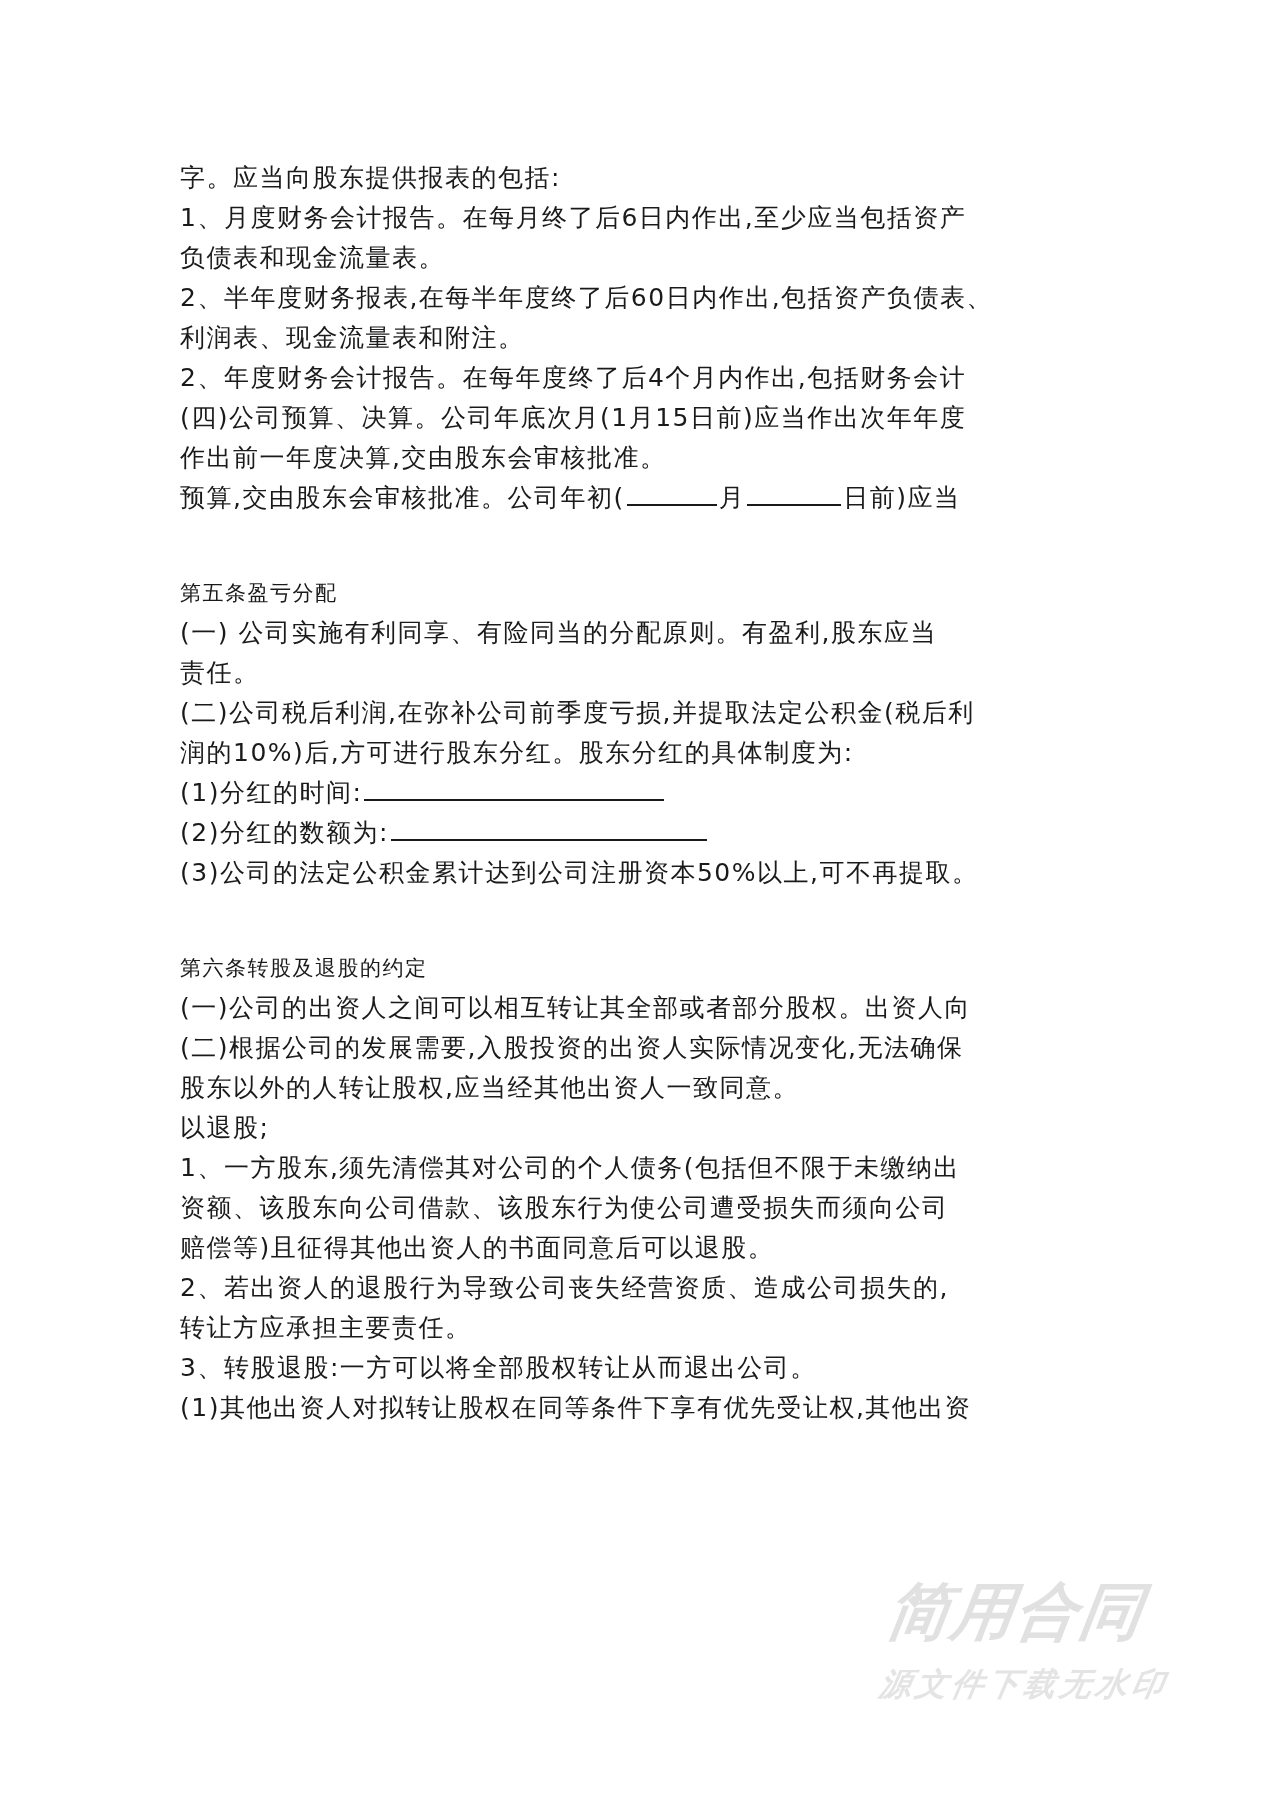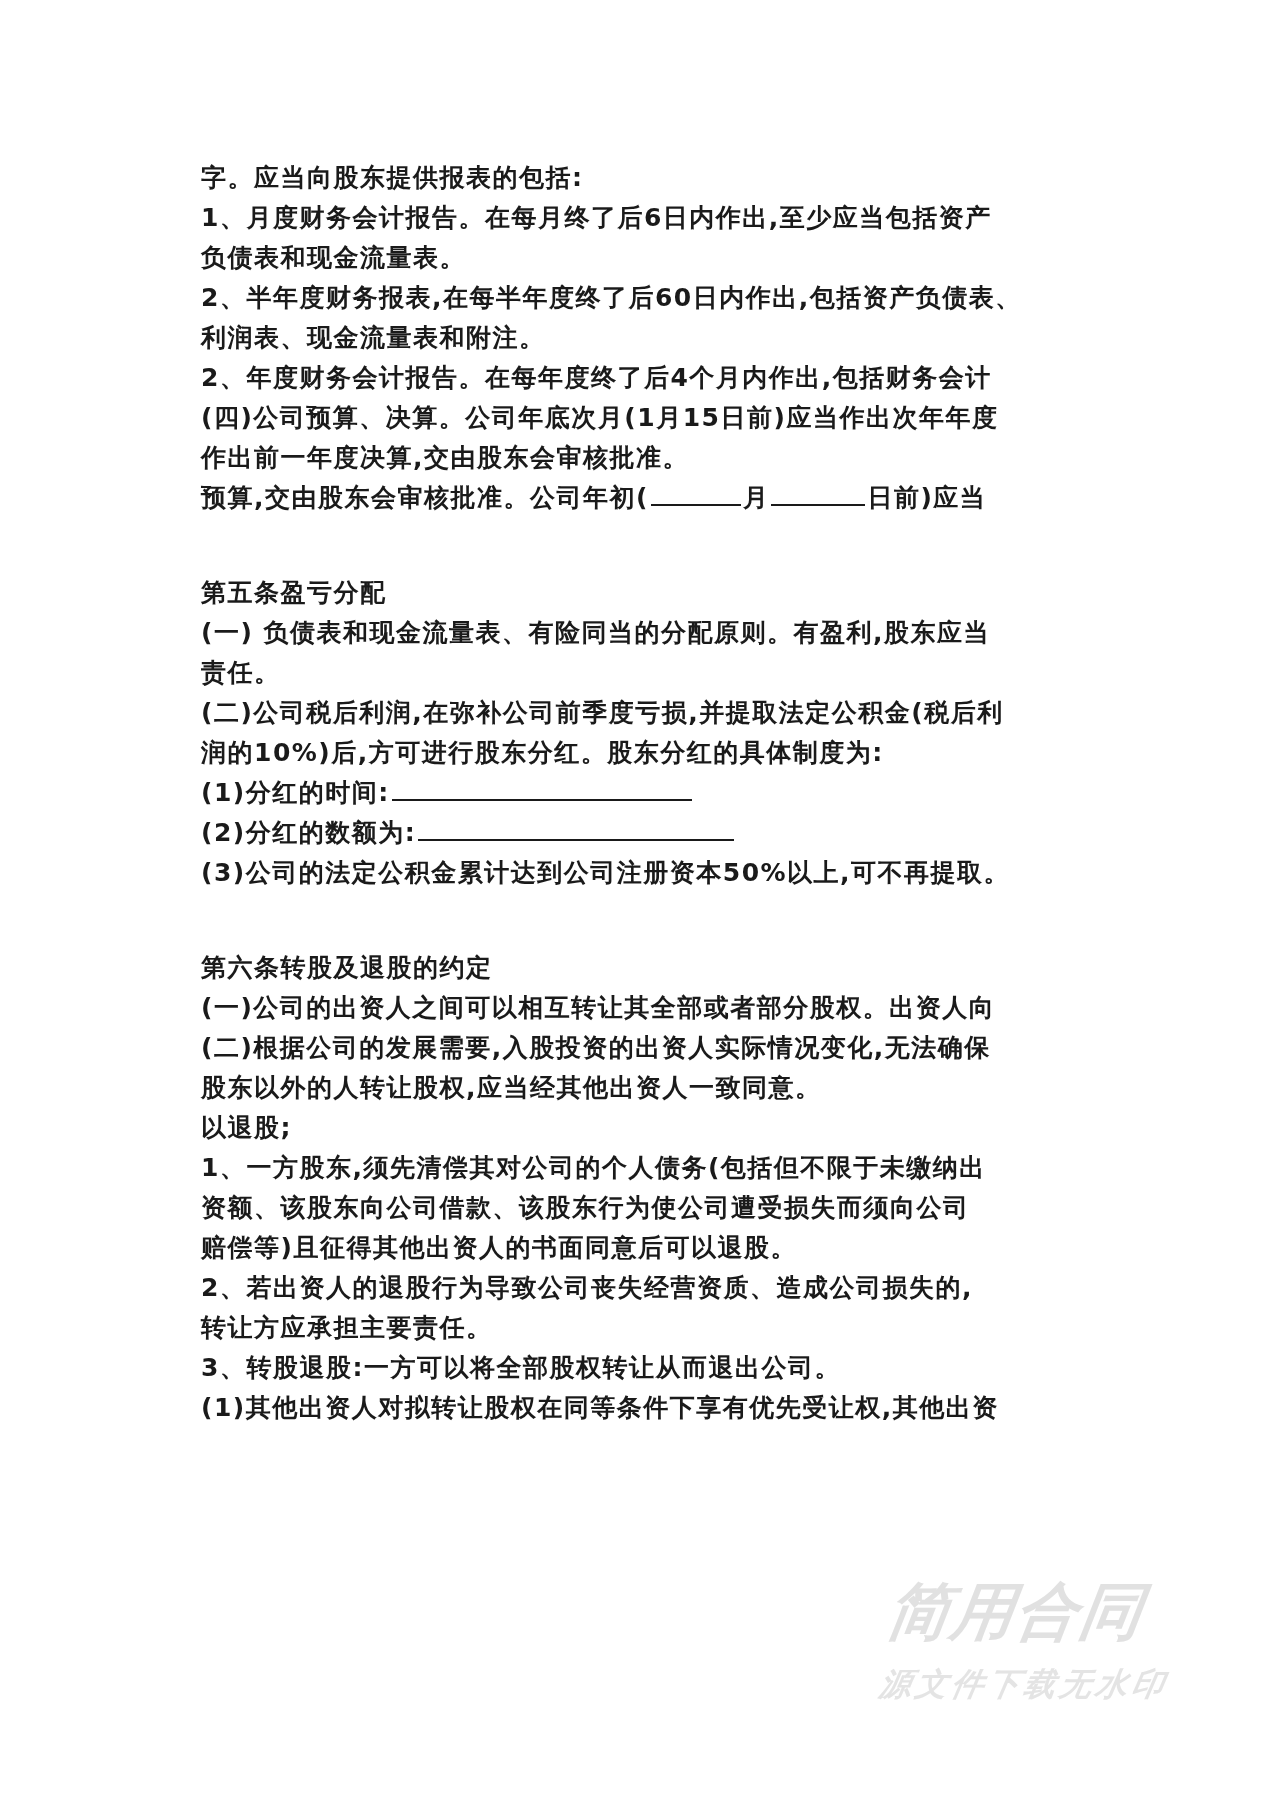--- a/index.html
+++ b/index.html
@@ -10,37 +10,36 @@
   body {
     width: 1280px;
     height: 1809px;
     position: relative;
     overflow: hidden;
     font-family: "DejaVu Sans", "Liberation Sans", sans-serif;
     color: #1a1a1a;
   }
   .page {
     position: absolute;
-    left: 201px;
+    left: 180px;
     top: 158px;
     width: 900px;
-    font-weight: bold;
   }
   .line {
     font-size: 25px;
     line-height: 40px;
     height: 40px;
     white-space: nowrap;
     letter-spacing: 1.5px;
   }
   .gap {
     height: 55px;
   }
   .heading {
-    font-size: 25px;
+    font-size: 21px;
     line-height: 40px;
     height: 40px;
     white-space: nowrap;
     letter-spacing: 1.5px;
   }
   .blank {
     display: inline-block;
     border-bottom: 2px solid #1a1a1a;
     height: 26px;
     vertical-align: baseline;
@@ -108,21 +107,21 @@
     <div class="line">作出前一年度决算,交由股东会审核批准。</div>
     <div class="line">
       <span>预算,交由股东会审核批准。公司年初(</span><span class="blank blank-month"></span><span>月</span><span class="blank blank-day"></span><span>日前)应当</span>
     </div>
   </div>
 
   <div class="gap"></div>
 
   <div>
     <div class="heading">第五条盈亏分配</div>
-    <div class="line">(一)  负债表和现金流量表、有险同当的分配原则。有盈利,股东应当</div>
+    <div class="line">(一)  公司实施有利同享、有险同当的分配原则。有盈利,股东应当</div>
     <div class="line">责任。</div>
     <div class="line">(二)公司税后利润,在弥补公司前季度亏损,并提取法定公积金(税后利</div>
     <div class="line">润的10%)后,方可进行股东分红。股东分红的具体制度为:</div>
     <div class="line">
       <span>(1)分红的时间:</span><span class="blank blank-time"></span>
     </div>
     <div class="line">
       <span>(2)分红的数额为:</span><span class="blank blank-amount"></span>
     </div>
     <div class="line">(3)公司的法定公积金累计达到公司注册资本50%以上,可不再提取。</div>

